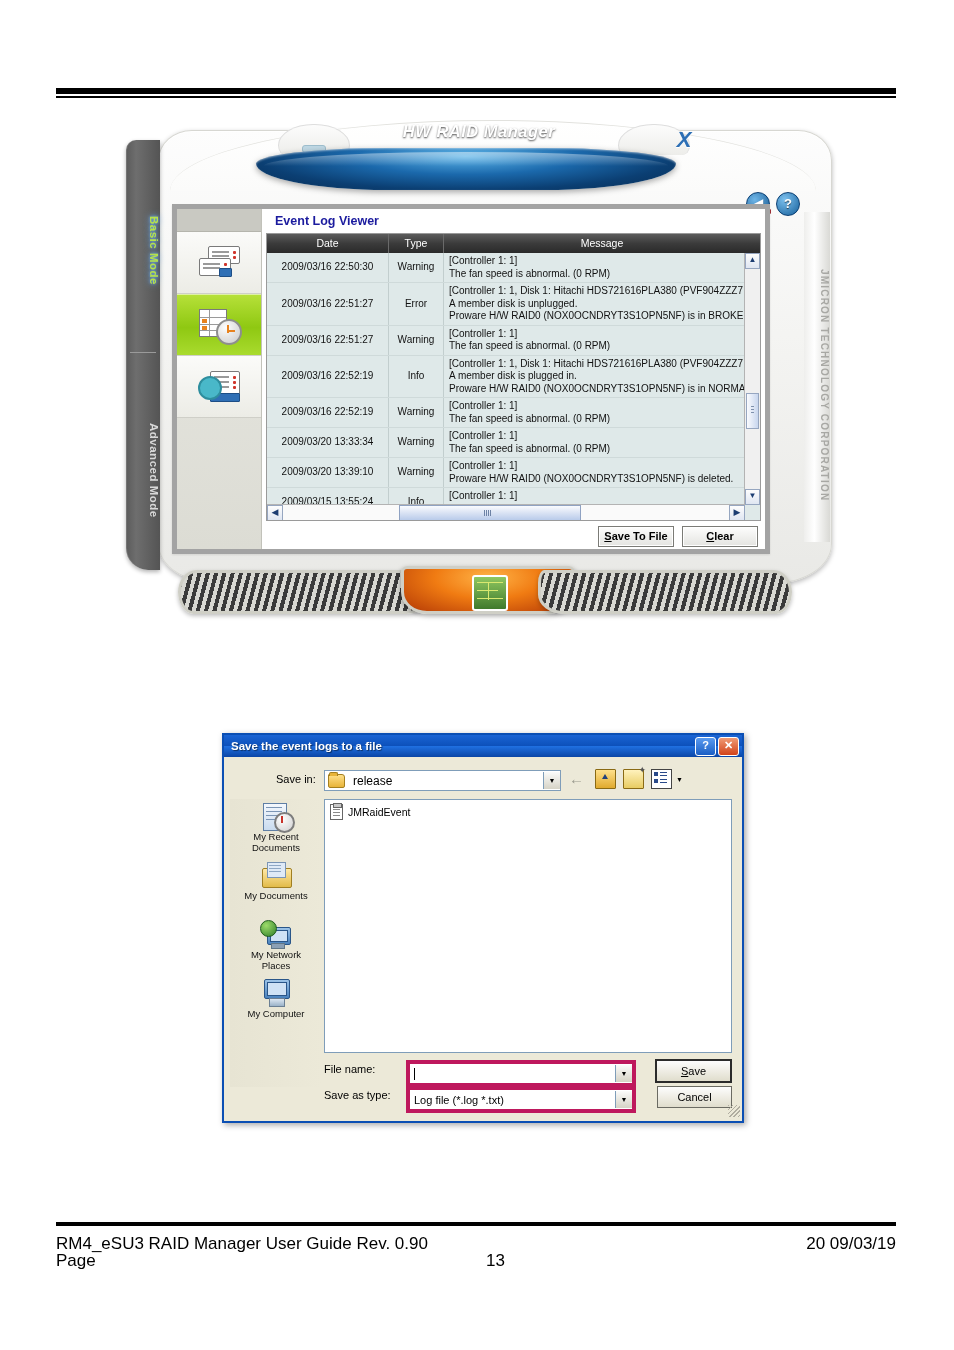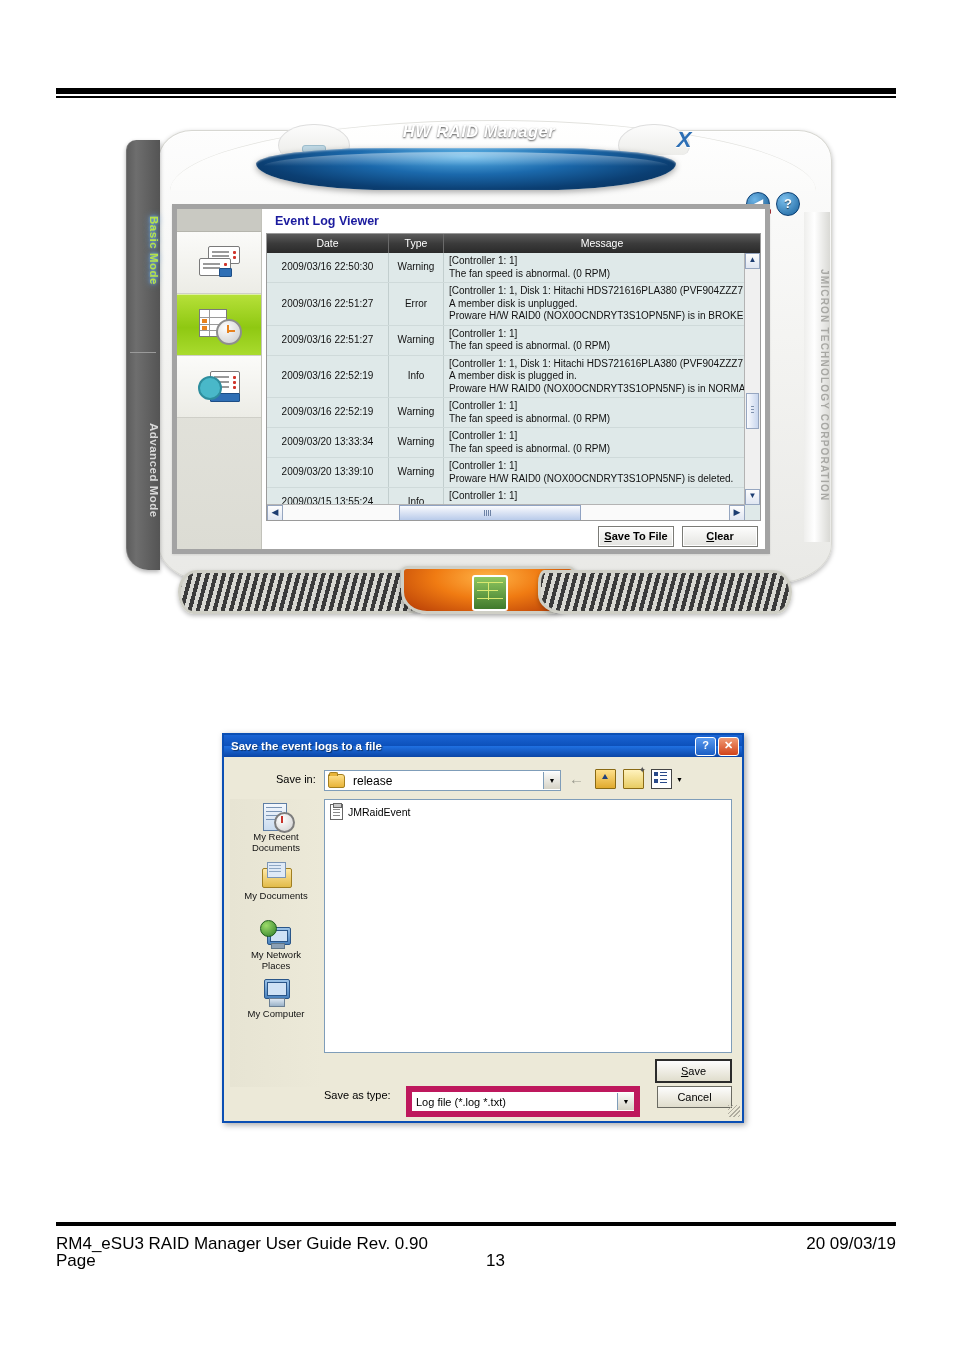--- a/index.html
+++ b/index.html
@@ -254,21 +254,21 @@
     background:#fff;border:1px solid #7f9db9;}
   .fitem{display:flex;align-items:center;gap:5px;padding:4px 0 0 5px;font-size:10.5px;}
   .fdoc{width:11px;height:14px;background:#fff;border:1px solid #666;position:relative;flex:none;}
   .fdoc::before{content:"";position:absolute;left:2px;top:-2px;width:7px;height:3px;
     background:#c8c8c8;border:1px solid #666;}
   .fdoc i{position:absolute;left:2px;right:2px;height:1px;background:#8a8a8a;}
 
   .fname-row{position:absolute;left:100px;top:303px;right:10px;height:20px;}
   .stype-row{position:absolute;left:100px;top:329px;right:10px;height:20px;}
   .row-lbl{position:absolute;left:0;top:3px;width:80px;font-size:11px;}
-  .row-combo{position:absolute;left:82px;top:0;width:222px;height:19px;background:#fff;border:6px solid #be185d;display:flex;align-items:center;}
+  .row-combo{position:absolute;left:82px;top:0;width:222px;height:19px;background:#fff;border:4px solid #be185d;display:flex;align-items:center;}
   .row-combo .val{padding-left:4px;font-size:11px;}
   .dlg-btn{position:absolute;right:10px;width:73px;height:20px;
     background:linear-gradient(180deg,#fdfdfd,#e0ddcc);border:1px solid #6b6b63;
     font-size:11px;display:flex;align-items:center;justify-content:center;}
   .dlg-btn.save{top:302px;border:2px solid #2b2b2b;}
   .dlg-btn.cancel{top:329px;}
   .grip{position:absolute;right:2px;bottom:2px;width:12px;height:12px;
     background:repeating-linear-gradient(135deg,#b0ada0 0 1px,transparent 1px 3px);}
   .tcursor{width:1px;height:12px;background:#000;margin-left:4px;}
 </style>
@@ -561,20 +561,28 @@
           <div class="fitem">
             <div class="fdoc">
               <i style="top:4px"></i>
               <i style="top:7px"></i>
               <i style="top:10px"></i>
             </div>
             <span>JMRaidEvent</span>
           </div>
         </div>
 
+      <div class="fname-row">
+        <div class="row-lbl">File name:</div>
+        <div class="row-combo">
+          <div class="tcursor"></div>
+          <div class="val"></div>
+          <div class="arrow" style="margin-left:auto;width:16px;height:17px;background:linear-gradient(180deg,#fbfbfa,#d6d3c6);border-left:1px solid #7f9db9;display:flex;align-items:center;justify-content:center;font-size:7px;">▼</div>
+        </div>
+      </div>
 
       <div class="stype-row">
         <div class="row-lbl">Save as type:</div>
         <div class="row-combo">
           <div class="val">Log file (*.log *.txt)</div>
           <div class="arrow" style="margin-left:auto;width:16px;height:17px;background:linear-gradient(180deg,#fbfbfa,#d6d3c6);border-left:1px solid #7f9db9;display:flex;align-items:center;justify-content:center;font-size:7px;">▼</div>
         </div>
       </div>
 
       <div class="dlg-btn save"><u>S</u>ave</div>

